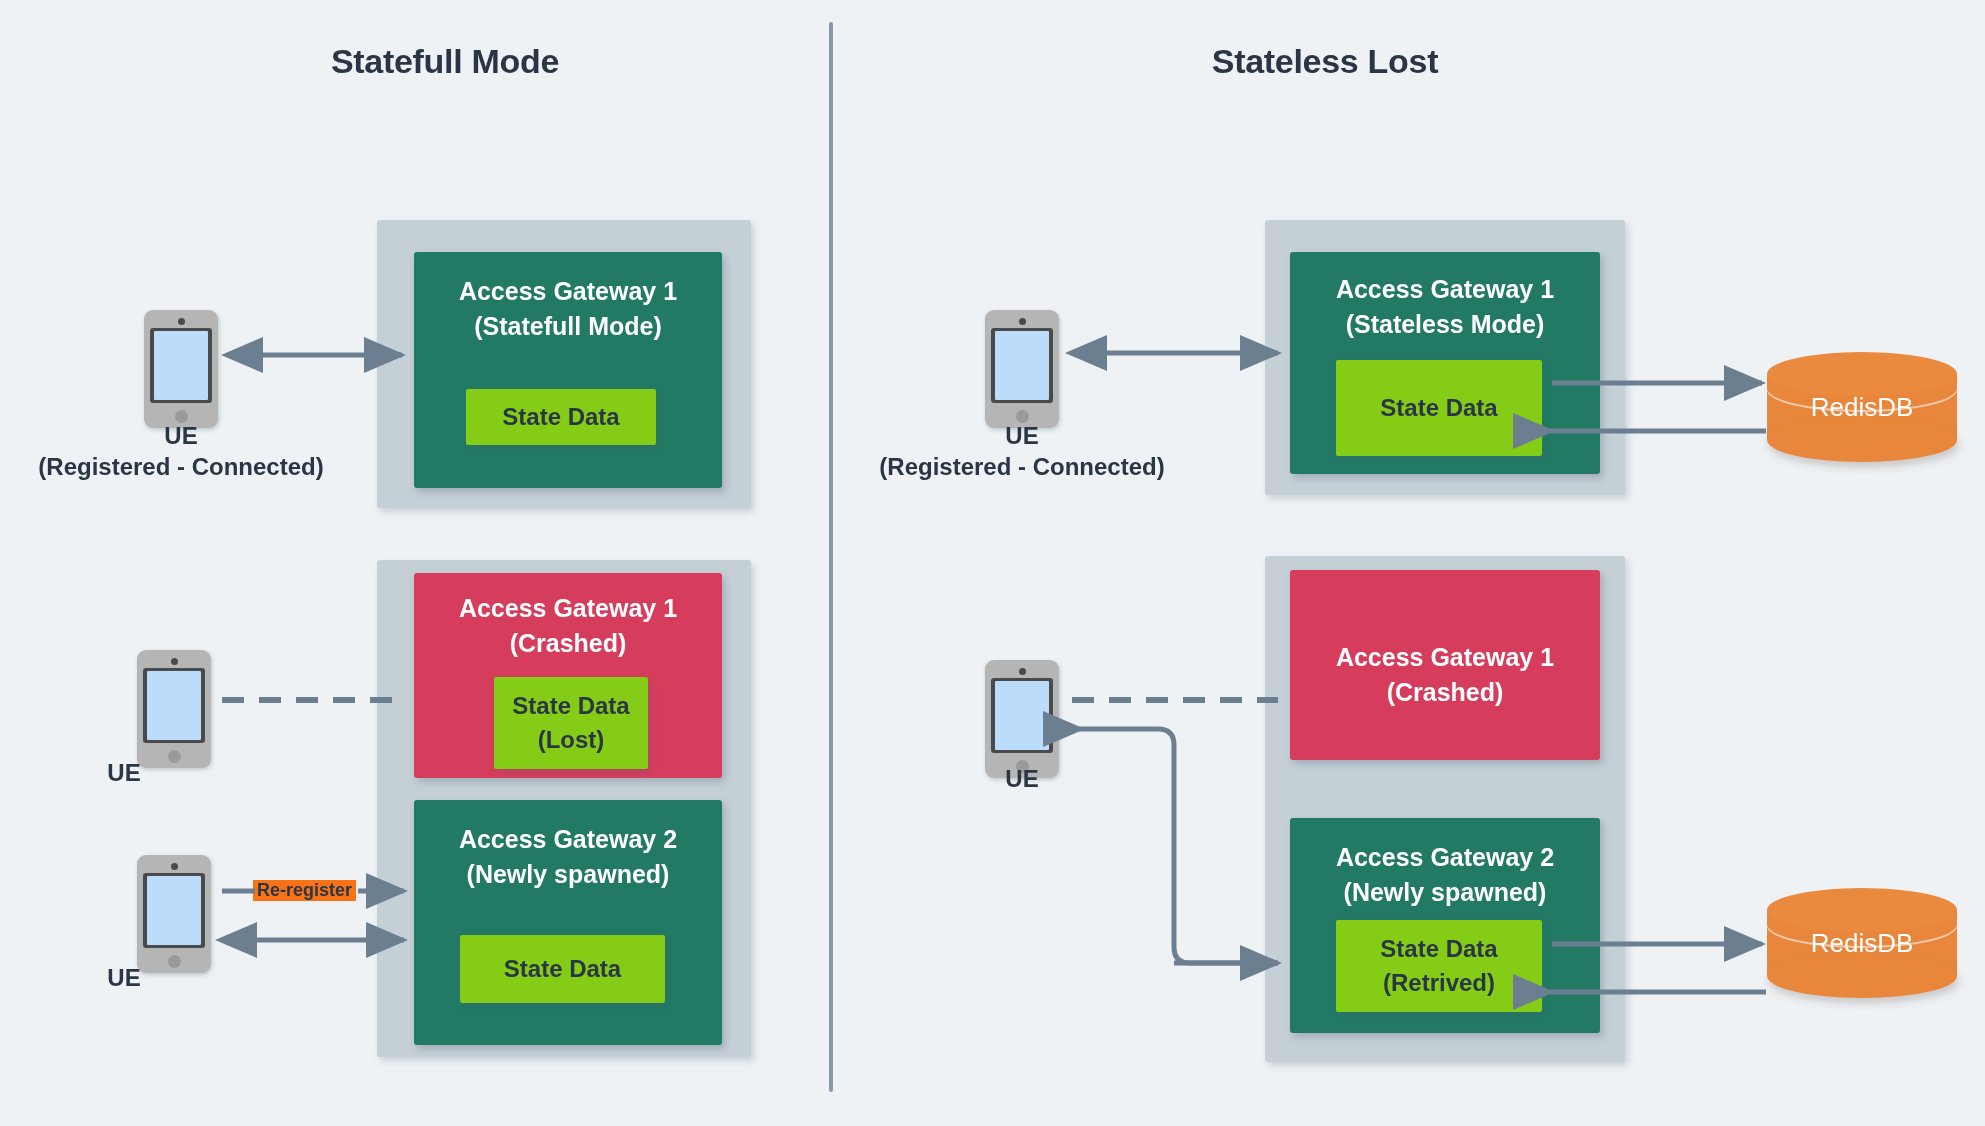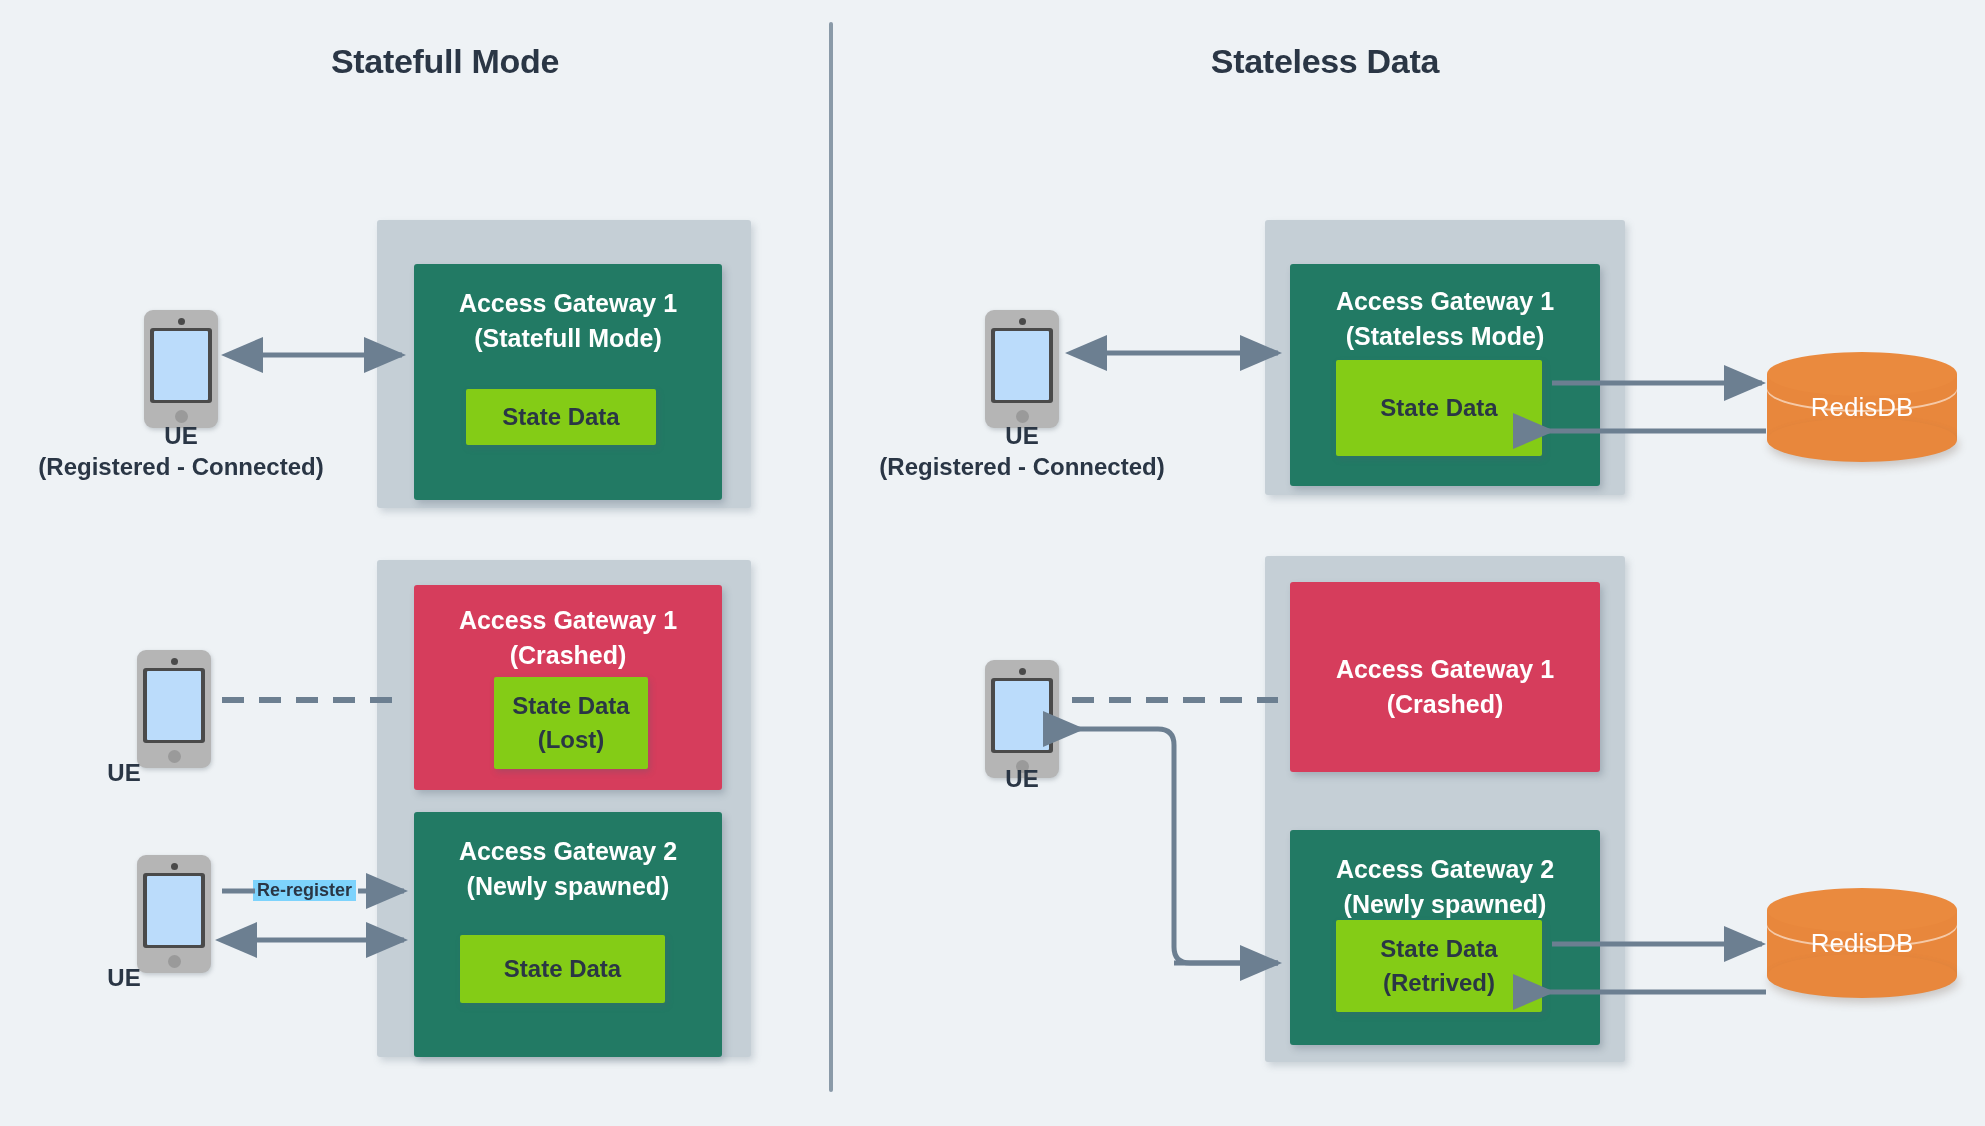--- a/index.html
+++ b/index.html
@@ -42,21 +42,20 @@
 
   
   .gw{
     position:absolute;
     border-radius:3px;
     box-shadow:3px 4px 7px rgba(90,105,120,.32);
     display:flex;
     flex-direction:column;
     align-items:center;
     box-sizing:border-box;
-    margin-top:12px;
   }
   .gw.green{background:#227a64;}
   .gw.red{background:#d63d5c;}
   .gw-title{
     color:#ffffff;
     font-weight:bold;
     font-size:25px;
     line-height:35px;
     text-align:center;
     white-space:pre-line;
@@ -119,21 +118,21 @@
     color:#2a3645;
     text-align:center;
     line-height:31px;
     white-space:pre-line;
   }
   .edge-label{
     position:absolute;
     font-size:18px;
     font-weight:bold;
     color:#2a3645;
-    background:#7dd3fc;
+    background:#f97316;
     padding:0 4px;
     white-space:nowrap;
   }
 
   
   svg.wires{position:absolute;left:0;top:0;width:1985px;height:1126px;pointer-events:none;}
 
   
   .redis{position:absolute;}
   .redis .cyl-body{
@@ -161,21 +160,21 @@
     color:#ffffff;font-weight:normal;font-size:26px;
     z-index:5;
   }
 </style>
 </head>
 <body>
 
 <div class="stage">
 
   <div class="col-title" style="left:275px;top:42px;width:340px;">Statefull Mode</div>
-  <div class="col-title" style="left:1150px;top:42px;width:350px;">Stateless Data</div>
+  <div class="col-title" style="left:1150px;top:42px;width:350px;">Stateless Lost</div>
 
   <div class="divider" style="left:829px;top:22px;height:1070px;"></div>
 
   <div class="grey-box" style="left:377px;top:220px;width:374px;height:288px;"></div>
 
   <div class="gw green" style="left:414px;top:252px;width:308px;height:236px;padding-top:22px;">
     <div class="gw-title">Access Gateway 1
 (Statefull Mode)</div>
   </div>
   <div class="chip" style="left:466px;top:389px;width:190px;height:56px;">State Data</div>

